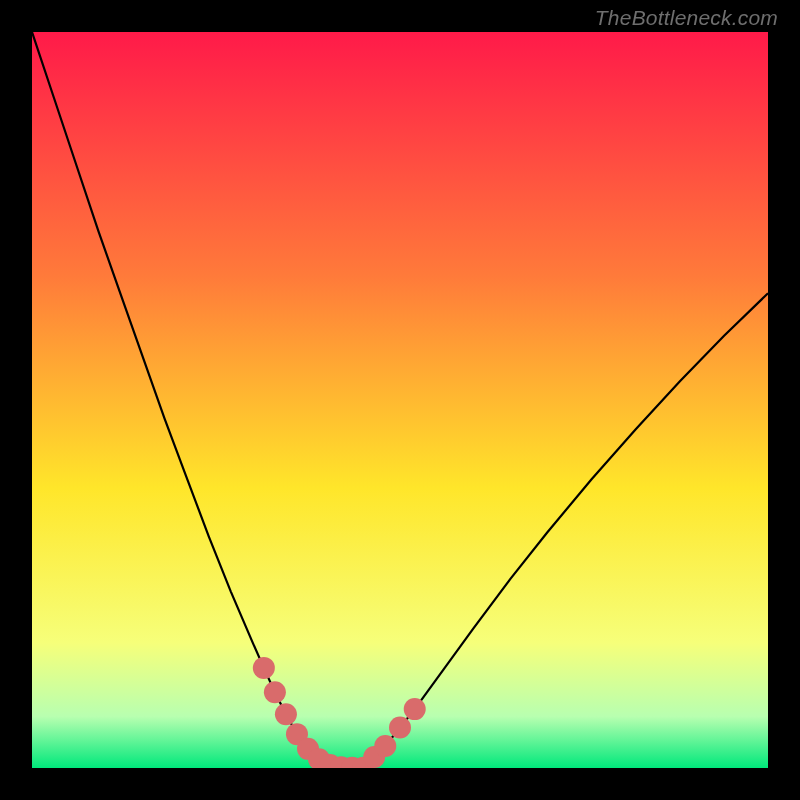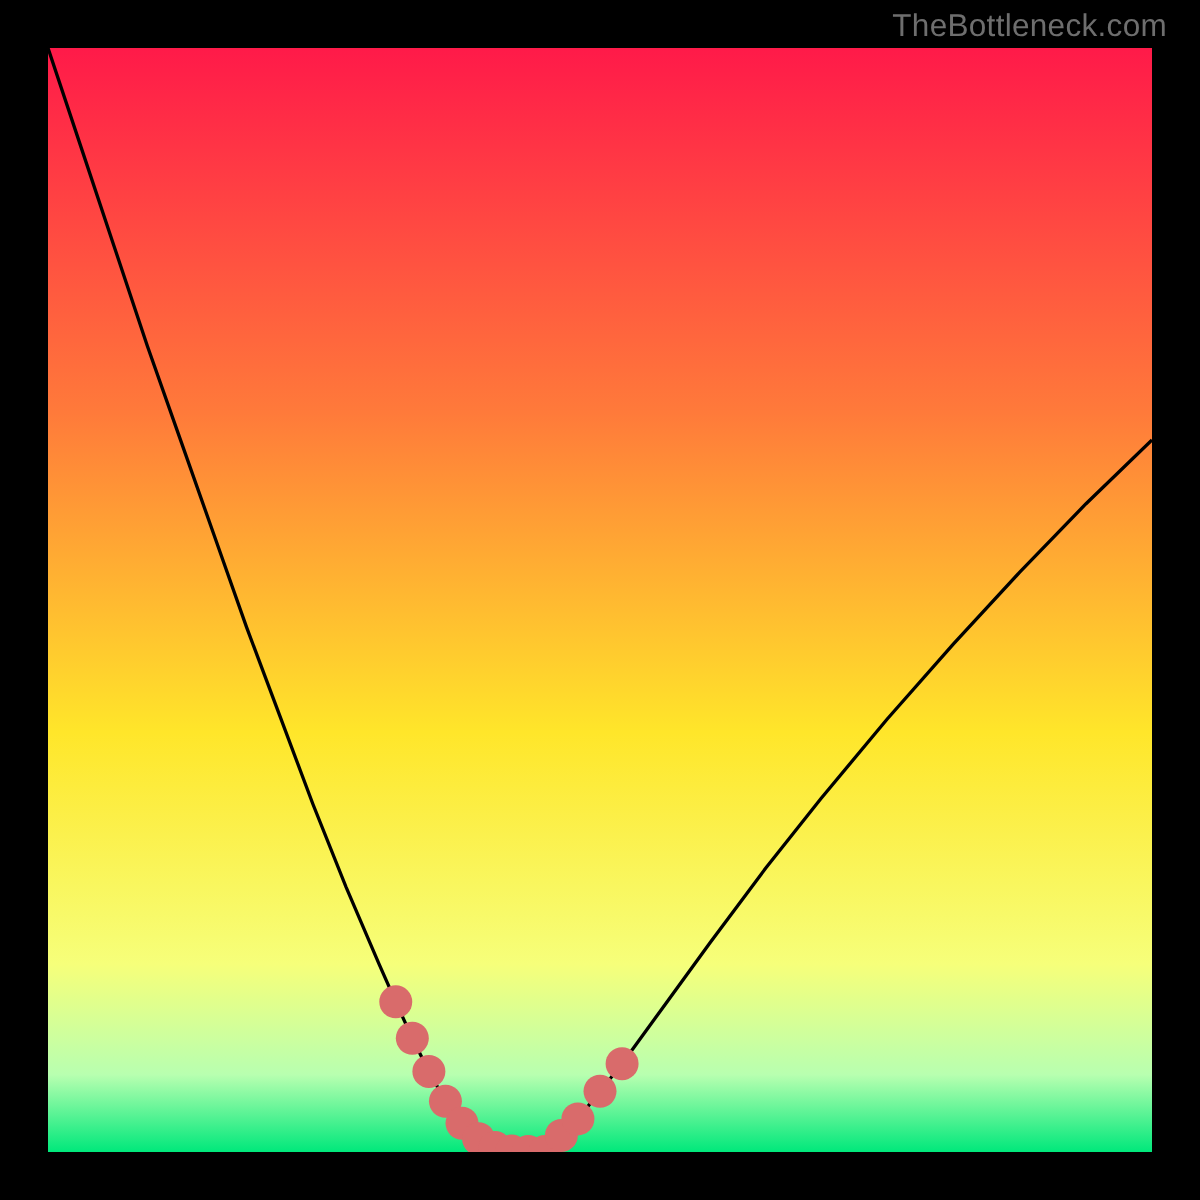--- a/index.html
+++ b/index.html
@@ -11,20 +11,21 @@
     overflow: hidden;
     font-family: Arial, Helvetica, sans-serif;
   }
   .frame {
     position: absolute;
     top: 0;
     left: 0;
     width: 792px;
     height: 800px;
     background: #000;
+    font-style: italic;
   }
   .plot {
     position: absolute;
     top: 32px;
     left: 32px;
     width: 736px;
     height: 736px;
   }
   .watermark {
     position: absolute;

